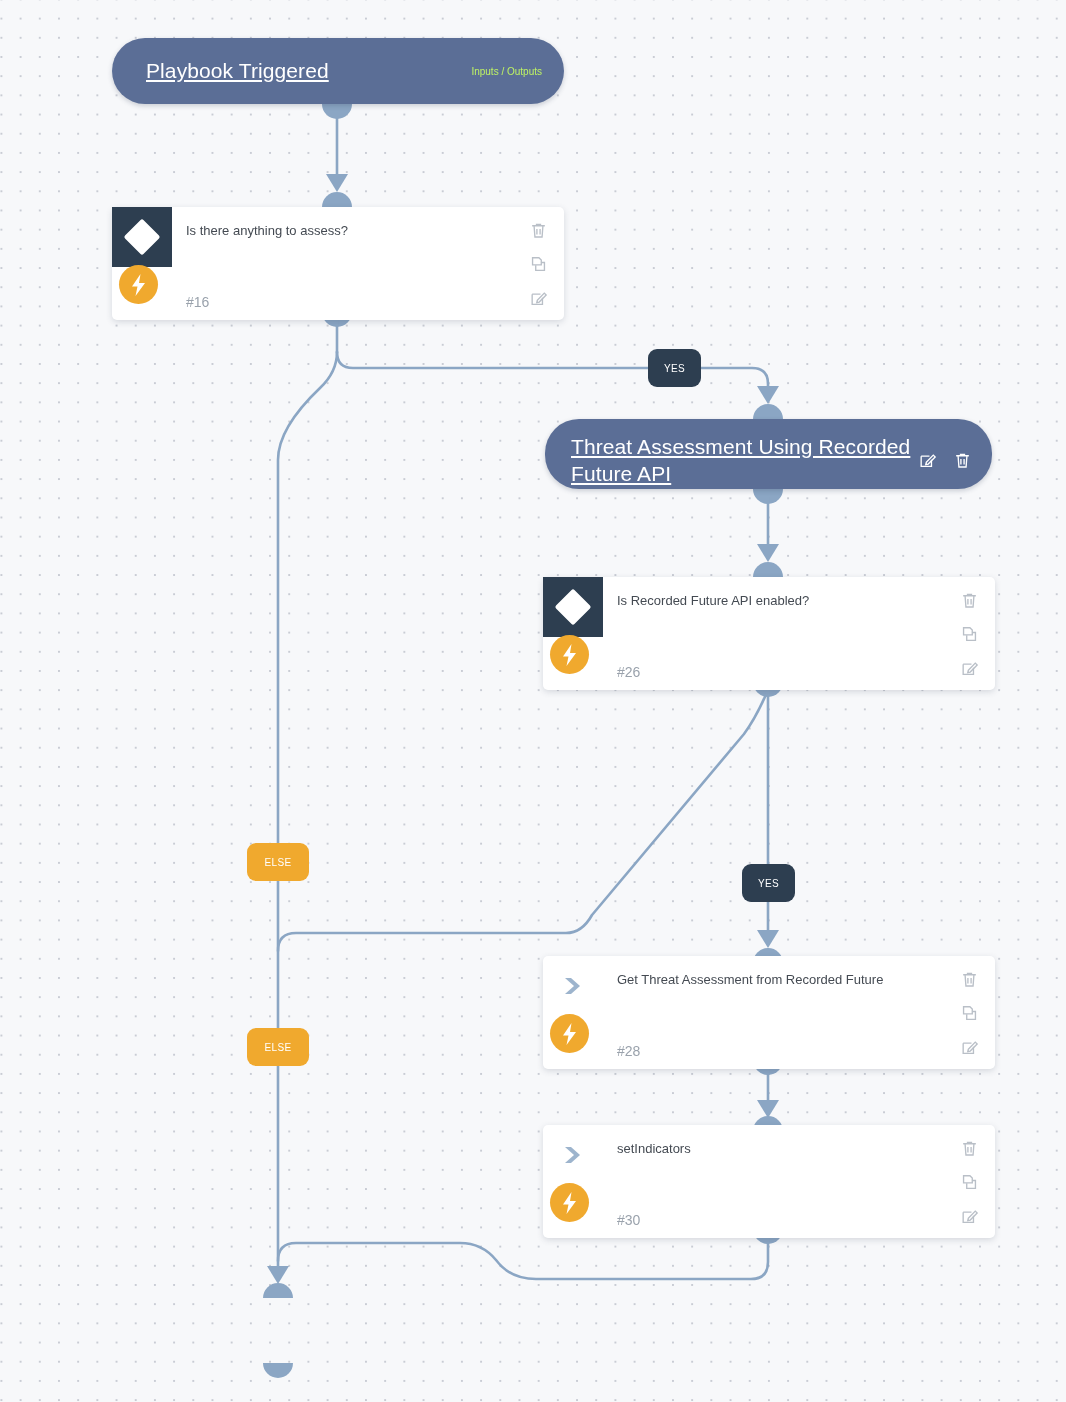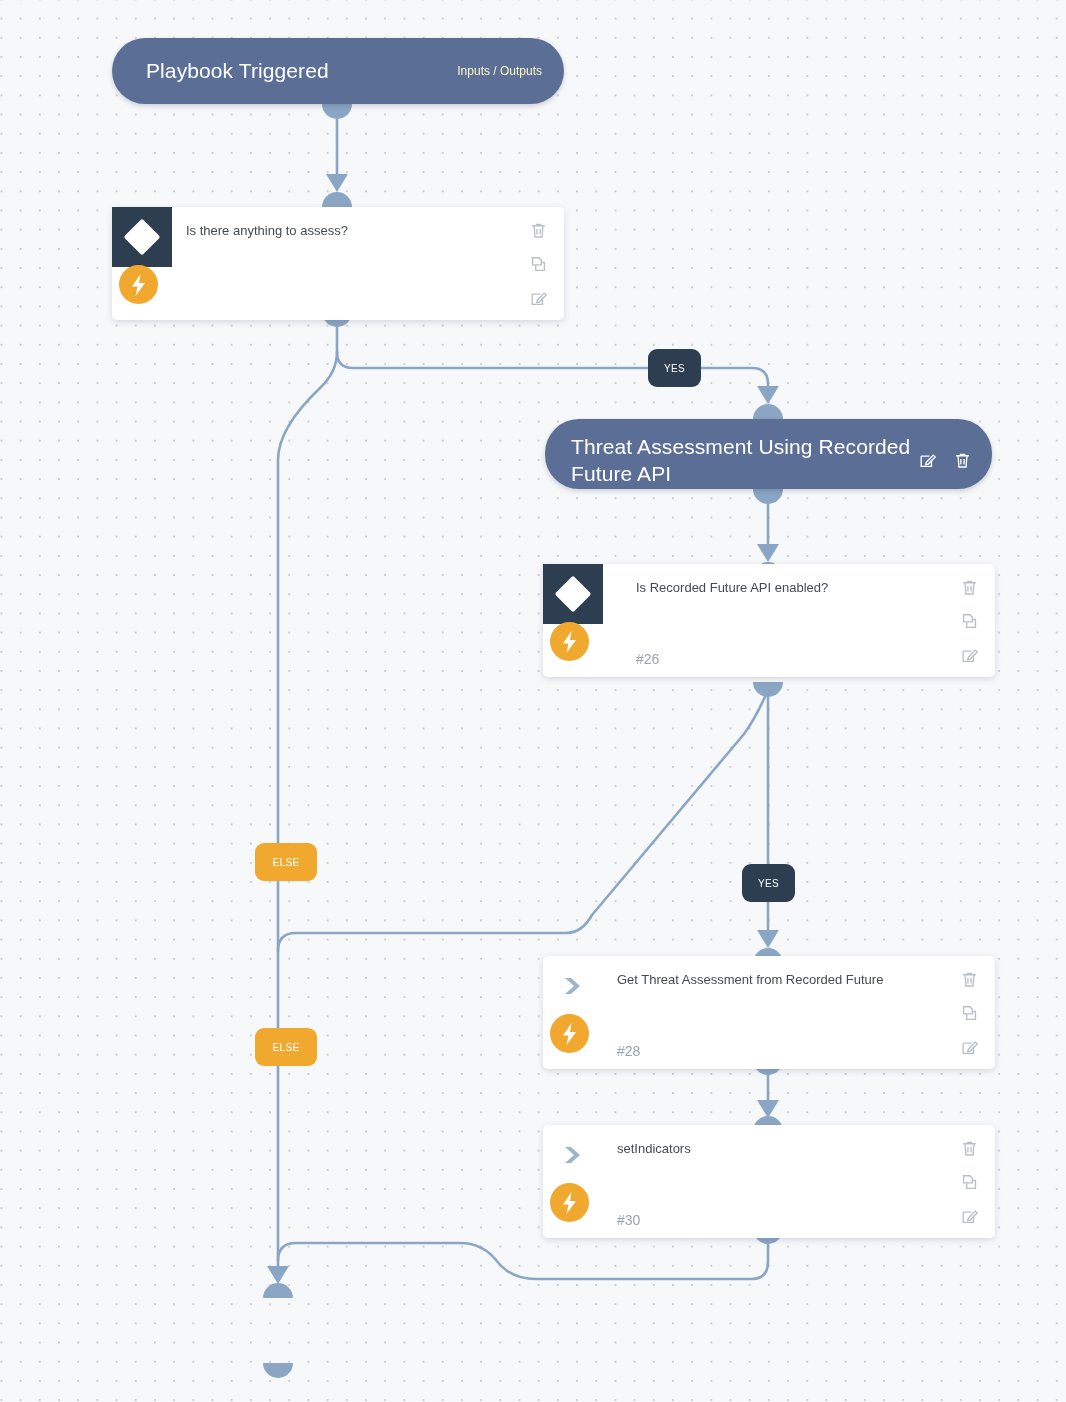--- a/index.html
+++ b/index.html
@@ -59,24 +59,25 @@
     display: flex;
     align-items: center;
     color: #ffffff;
   }
   .pill-title {
     font-size: 21px;
     font-weight: 400;
     color: #ffffff;
     line-height: 1.28;
     letter-spacing: .1px;
+    text-decoration: underline;
   }
   .pill-sub {
-    font-size: 12px;
-    color: #fef9c3;
+    font-size: 10px;
+    color: #bef264;
     margin-left: auto;
     white-space: nowrap;
   }
   .pill-actions {
     margin-left: auto;
     display: flex;
     align-items: center;
     gap: 16px;
     flex: none;
   }
@@ -173,21 +174,21 @@
     border-radius: 9px;
     font-size: 10px;
     font-weight: 500;
     color: #ffffff;
     letter-spacing: .4px;
     padding: 0 11px;
     height: 38px;
     box-sizing: border-box;
   }
   .badge-yes { background: #2d3e50; }
-  .badge-else { background: #f0a92e; margin-left: 8px; }
+  .badge-else { background: #f0a92e; }
 </style>
 </head>
 <body>
 
 <div id="canvas">
 
   <svg id="edges" viewBox="0 0 1066 1402" width="1066" height="1402">
 
     <path class="edge-path" d="M337,112 L337,186"></path>
     <path class="arrow-head" d="M326,174 L348,174 L337,192 Z"></path>
@@ -240,20 +241,21 @@
         <div class="diamond"></div>
       </div>
       <div class="bolt">
         <svg width="17" height="22" viewBox="0 0 17 22" aria-hidden="true">
           <path d="M10.5 0 L2 12.5 L7.5 12.5 L5.5 22 L15 9 L9 9 Z" fill="#ffffff"></path>
         </svg>
       </div>
     </div>
     <div class="card-body">
       <div class="card-title">Is there anything to assess?</div>
+      <div class="card-id">#16</div>
     </div>
     <div class="card-actions">
       <span class="ico">
         <svg width="19" height="19" viewBox="0 0 24 24" fill="none" stroke-width="1.7">
           <path d="M4 6h16M9.5 6V4.2h5V6M6.4 6l1.1 14.2h9l1.1-14.2M10 10v7M14 10v7"></path>
         </svg>
       </span>
       <span class="ico">
         <svg width="19" height="19" viewBox="0 0 24 24" fill="none" stroke-width="1.7">
           <path d="M4.5 3.5h8l3 3v6h-11z"></path>
@@ -283,21 +285,21 @@
         </svg>
       </span>
       <span class="ico">
         <svg width="19" height="19" viewBox="0 0 24 24" fill="none" stroke-width="1.7">
           <path d="M4 6h16M9.5 6V4.2h5V6M6.4 6l1.1 14.2h9l1.1-14.2M10 10v7M14 10v7"></path>
         </svg>
       </span>
     </span>
   </div>
 
-  <div class="node card" style="left:543px; top:564px; width:452px; height:113px;gap:19px;">
+  <div class="node card" style="left:543px; top:577px; width:452px; height:113px;">
     <div class="card-left">
       <div class="cond-square">
         <div class="diamond"></div>
       </div>
       <div class="bolt">
         <svg width="17" height="22" viewBox="0 0 17 22" aria-hidden="true">
           <path d="M10.5 0 L2 12.5 L7.5 12.5 L5.5 22 L15 9 L9 9 Z" fill="#ffffff"></path>
         </svg>
       </div>
     </div>

